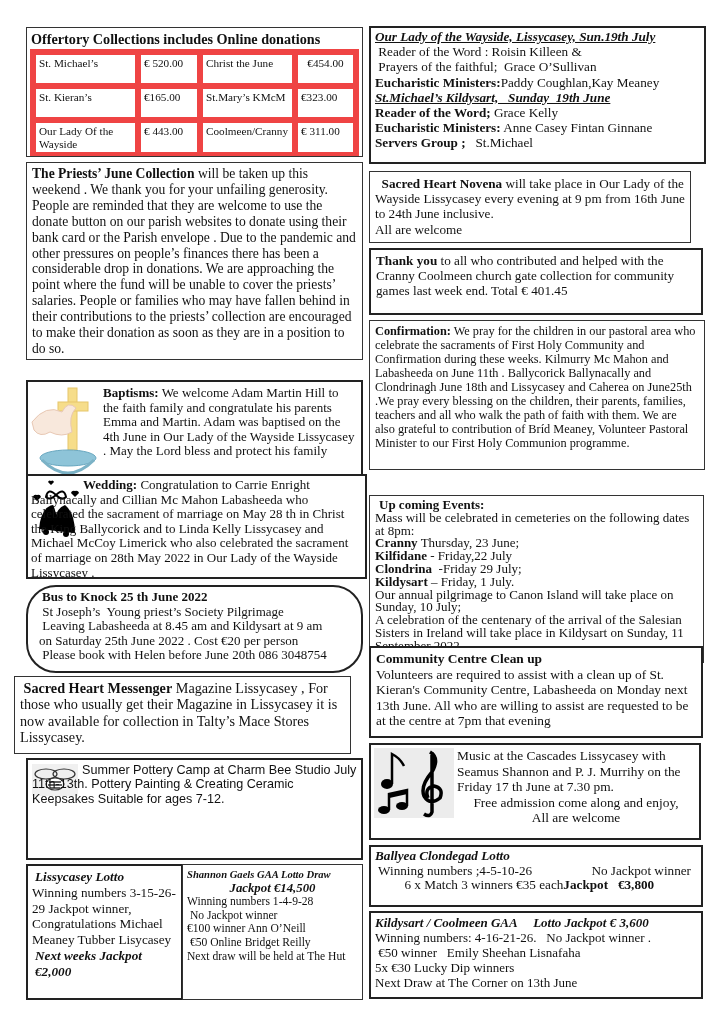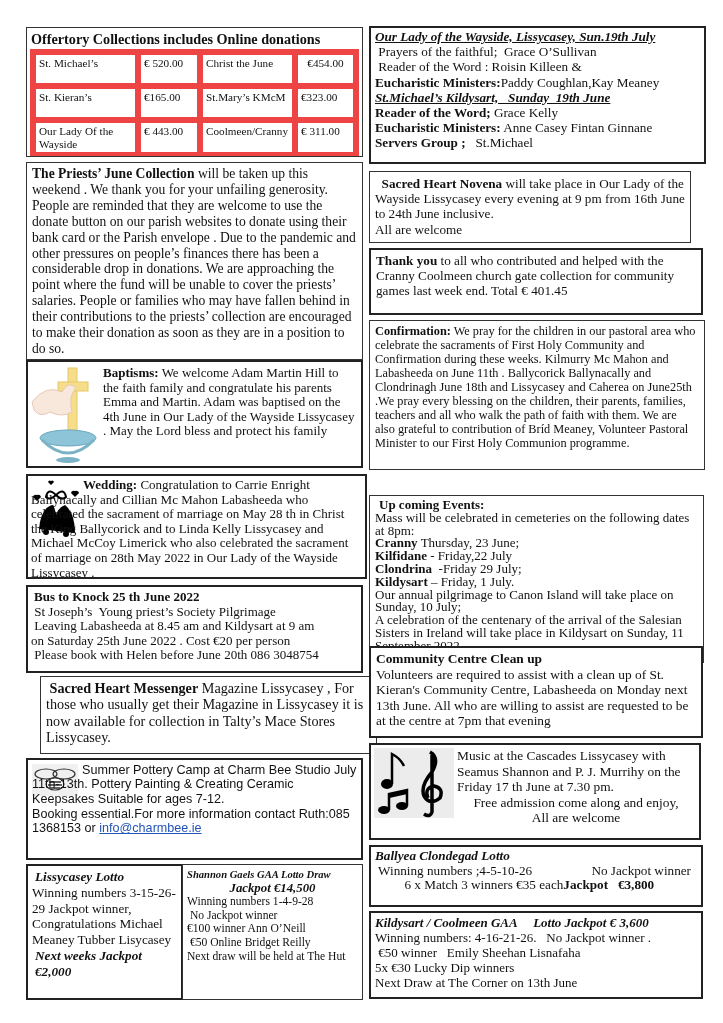--- a/index.html
+++ b/index.html
@@ -44,22 +44,22 @@
       <td>€ 443.00</td>
       <td>Coolmeen/Cranny</td>
       <td>€ 311.00</td>
     </tr>
   </tbody>
     </table>
 </div>
 
 <div class="box thick t" style="left:369px;top:26px;width:337px;height:138px;padding:1px 4px;">
   <div class="bi ul">Our Lady of the Wayside, Lissycasey, Sun.19th July</div>
+  <div style="white-space:pre"> Reader of the Word : Roisin Killeen &amp;</div>
   <div style="white-space:pre"> Prayers of the faithful;  Grace O’Sullivan</div>
-  <div style="white-space:pre"> Reader of the Word : Roisin Killeen &amp;</div>
   <div><b>Eucharistic Ministers:</b><span>Paddy Coughlan,Kay Meaney</span></div>
   <div class="bi ul" style="white-space:pre">St.Michael’s Kildysart,   Sunday  19th June</div>
   <div><b>Reader of the Word;</b><span> Grace Kelly</span></div>
   <div><b>Eucharistic Ministers:</b><span> Anne Casey Fintan Ginnane</span></div>
   <div><b>Servers Group ;</b><span style="white-space:pre">   St.Michael</span></div>
 </div>
 
 <div class="box t" style="left:26px;top:162px;width:337px;height:198px;padding:3px 5px;font-size:13.6px;line-height:15.9px;">
   <b>The Priests’  June  Collection</b><span> will be taken up this weekend . We thank you for your unfailing generosity. People are reminded that they are welcome to use the donate button on our parish websites to donate using their bank card or the Parish envelope . Due to the pandemic and other pressures on people’s finances there has been a considerable drop in donations. We are approaching the point where the fund will be unable to cover the priests’ salaries. People or families who may have fallen behind in their contributions to the priests’ collection are encouraged to make their donation as soon as they are in a position to do so.</span>
 </div>
@@ -70,21 +70,21 @@
 </div>
 
 <div class="box thick t" style="left:369px;top:248px;width:334px;height:67px;padding:3px 5px;">
   <b>Thank you</b><span> to all who contributed and helped with the Cranny Coolmeen church gate collection for community games last week end. Total € 401.45</span>
 </div>
 
 <div class="box t12" style="left:369px;top:320px;width:336px;height:150px;padding:3px 5px;">
   <b>Confirmation:</b><span> We pray for the children in our pastoral area who celebrate the sacraments of First Holy Community and Confirmation during these weeks.     Kilmurry Mc Mahon and Labasheeda on June 11th   .  Ballycorick  Ballynacally and Clondrinagh  June 18th and  Lissycasey  and Caherea on June25th  .We pray every blessing on the children, their parents, families, teachers and all who walk the path of faith with them. We are also grateful to contribution of Bríd Meaney, Volunteer Pastoral Minister to our First Holy Communion programme.</span>
 </div>
 
-<div class="box thick" style="left:26px;top:360px;width:337px;height:108px;">
+<div class="box thick" style="left:26px;top:380px;width:337px;height:108px;">
   <svg class="icon" width="70" height="104" viewBox="0 0 70 104" style="left:0;top:0;">
     <rect x="40" y="6" width="9" height="62" fill="#f6dd8a" stroke="#e6c66a"></rect>
     <rect x="30" y="20" width="30" height="9" fill="#f6dd8a" stroke="#e6c66a"></rect>
     <path d="M4 40 Q18 22 34 30 Q40 18 48 26 Q40 34 44 50 Q34 56 22 50 Q12 56 6 48 Z" fill="#f8e8dc" stroke="#e8c8b4"></path>
     <ellipse cx="40" cy="76" rx="28" ry="8" fill="#8ec4d8" stroke="#6aa8c0"></ellipse>
     <path d="M14 78 Q40 104 66 78" fill="none" stroke="#7bb2c6" stroke-width="3"></path>
     <ellipse cx="40" cy="98" rx="12" ry="3" fill="#7bb2c6"></ellipse>
   </svg>
   <div class="t13" style="position:absolute;left:75px;top:4px;right:6px;">
     <b>Baptisms:</b><span> We welcome  Adam Martin Hill to the faith family and congratulate his parents Emma and  Martin. Adam was baptised on the 4th June  in Our Lady of the Wayside Lissycasey  . May the Lord bless and protect his family</span>
@@ -111,29 +111,29 @@
   <div class="b" style="margin-left:4px;">Up coming  Events:</div>
   <div>Mass will be celebrated in cemeteries on the following dates at 8pm:</div>
   <div><b>Cranny</b><span> Thursday, 23 June;</span></div>
   <div><b>Kilfidane</b><span> - Friday,22 July</span></div>
   <div><b>Clondrina</b><span style="white-space:pre">  -Friday 29 July;</span></div>
   <div><b>Kildysart</b><span> – Friday, 1 July.</span></div>
   <div>Our annual pilgrimage to Canon Island will take place on Sunday, 10 July;</div>
   <div>A celebration of the centenary of the arrival of the Salesian Sisters in Ireland will take place in Kildysart on Sunday, 11 September 2022.</div>
 </div>
 
-<div class="box thick t13" style="left:26px;top:585px;width:337px;height:88px;padding:3px 3px;">
+<div class="box thick t13" style="left:26px;top:585px;width:337px;height:88px;padding:3px 11px;border-radius:30px;">
   <div class="b" style="margin-left:3px;">Bus to Knock 25 th June 2022</div>
   <div style="white-space:pre"> St Joseph’s  Young priest’s Society Pilgrimage</div>
   <div style="white-space:pre"> Leaving Labasheeda at 8.45 am and Kildysart at 9 am</div>
   <div style="white-space:pre">on Saturday 25th June 2022 . Cost €20 per person</div>
   <div style="white-space:pre"> Please book with Helen before June 20th 086 3048754</div>
 </div>
 
-<div class="box" style="left:40px;top:676px;width:337px;height:78px;padding:3px 5px;font-size:14.2px;line-height:16.4px;">
+<div class="box" style="left:14px;top:676px;width:337px;height:78px;padding:3px 5px;font-size:14.2px;line-height:16.4px;">
   &nbsp;<b>Sacred Heart Messenger</b><span>  Magazine  Lissycasey , For those who usually get their Magazine in Lissycasey it is now available for collection in Talty’s Mace  Stores Lissycasey.</span>
 </div>
 
 <div class="box thick" style="left:369px;top:646px;width:334px;height:92px;padding:3px 5px;font-size:13.4px;line-height:15.6px;">
   <div class="b">Community Centre Clean up</div>
   <div>Volunteers are required to assist with a clean up of St. Kieran's Community Centre, Labasheeda on Monday next 13th June. All who are willing to assist are requested to be at the centre at 7pm that evening</div>
 </div>
 
 <div class="box thick" style="left:369px;top:743px;width:332px;height:97px;">
   <svg class="icon" width="80" height="70" viewBox="0 0 80 70" style="left:3px;top:3px;background:#ececec;">
@@ -155,23 +155,20 @@
 <div class="box thick sans" style="left:26px;top:758px;width:337px;height:102px;font-size:12.6px;line-height:14.4px;">
   <svg class="icon" width="46" height="32" viewBox="0 0 46 32" style="left:4px;top:4px;background:#f0f0f0;">
     <ellipse cx="14" cy="10" rx="11" ry="5" fill="none" stroke="#333" stroke-width="1.2"></ellipse>
     <ellipse cx="32" cy="10" rx="11" ry="5" fill="none" stroke="#333" stroke-width="1.2"></ellipse>
     <ellipse cx="23" cy="20" rx="9" ry="6" fill="#fff" stroke="#333" stroke-width="1.2"></ellipse>
     <path d="M17 18 H29 M16 21 H30 M18 24 H28" stroke="#333" stroke-width="1.5"></path>
   </svg>
   <div style="position:absolute;left:4px;top:3px;right:4px;text-indent:50px;">
     <span>Summer Pottery Camp at Charm Bee Studio July 11th-13th. Pottery Painting &amp; Creating Ceramic Keepsakes    Suitable for ages 7-12.</span>
   </div>
-  <div style="position:absolute;left:4px;top:47px;right:4px;">
-    <span>Booking essential.For more information contact Ruth:085 1368153 or </span><a class="link" href="#">info@charmbee.ie</a>
-  </div>
 </div>
 
 <div class="box thick" style="left:26px;top:864px;width:157px;height:136px;padding:3px 4px;font-size:13.2px;line-height:15.8px;">
   <div class="bi" style="margin-left:3px;">Lissycasey Lotto</div>
   <div>Winning numbers 3-15-26-29 Jackpot winner, Congratulations Michael Meaney  Tubber Lisycasey</div>
   <div class="bi" style="margin-left:3px;">Next weeks Jackpot €2,000</div>
 </div>
 
 <div class="box" style="left:182px;top:864px;width:181px;height:136px;padding:3px 4px;font-size:11.6px;line-height:13.6px;">
   <div class="bi" style="font-size:10.6px;">Shannon Gaels GAA Lotto Draw</div>

